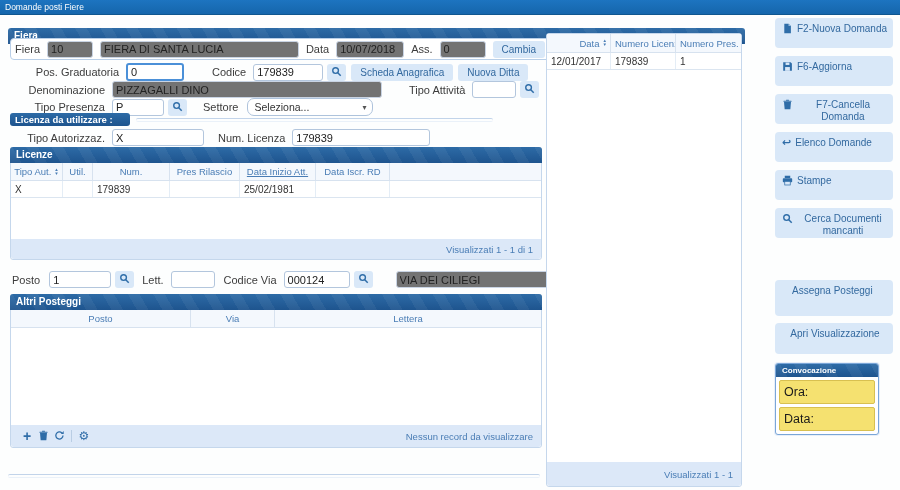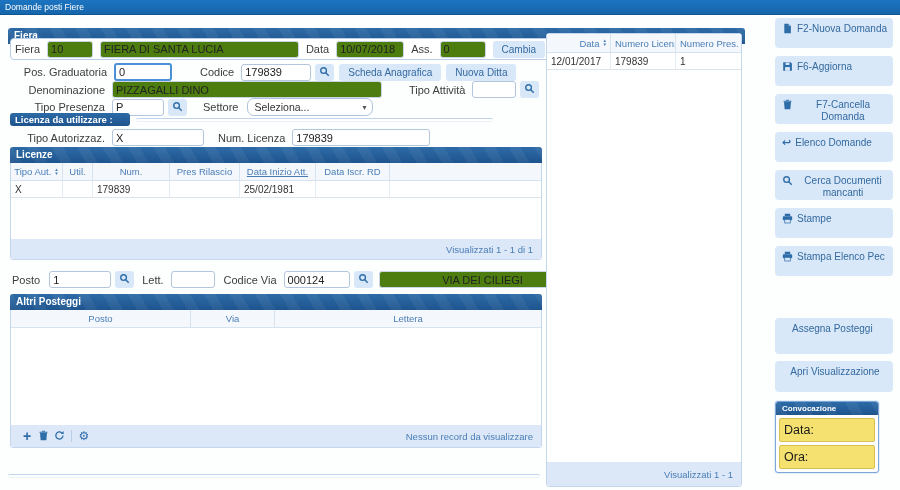--- a/index.html
+++ b/index.html
@@ -28,21 +28,21 @@
   .main{position:absolute;left:8px;top:28px;width:737px;height:456px;}
   .main-phead{position:absolute;left:0;top:0;width:737px;}
   .frow{position:absolute;display:flex;align-items:center;font-size:11px;color:#3c3c3c;}
   .lbl{white-space:nowrap;color:#3c3c3c;}
   .rlab{display:inline-block;width:95px;text-align:right;margin-right:7px;flex:none;}
   .inp{
     height:15px;font-size:11px;color:#222;border:1px solid #b3c6dd;border-radius:3px;
     padding:0 3px;box-sizing:content-box;background:#fff;
     font-family:"Liberation Sans","DejaVu Sans",sans-serif;
   }
-  .inp.yellow{background:#4d7c0f;border-color:#c9d4e4;}
+  .inp.yellow{background:#737373;border-color:#c9d4e4;}
   .inp.focus{border:2px solid #4b90d8;height:14px;}
   .w36{width:36px}.w38{width:38px}.w44{width:44px}.w48{width:48px}.w54{width:54px}
   .w58{width:58px}.w60{width:60px}.w62{width:62px}.w84{width:84px}.w130{width:130px}
   .w200{width:200px}.w218{width:214px}.w268{width:262px}
   .btn{
     background:#d9e8f8;color:#33699f;font-size:10px;border:none;border-radius:3px;
     height:17px;padding:0 9px;cursor:pointer;white-space:nowrap;
     font-family:"Liberation Sans","DejaVu Sans",sans-serif;
   }
   .sbtn{
@@ -135,21 +135,21 @@
     <span class="lbl">Fiera</span>
     <input class="inp yellow w38" value="10" style="">
     <input class="inp yellow w218" value="FIERA DI SANTA LUCIA" style="">
     <span class="lbl">Data</span>
     <input class="inp yellow w60" value="10/07/2018" style="">
     <span class="lbl">Ass.</span>
     <input class="inp yellow w38" value="0" style="">
     <button class="btn">Cambia</button>
   </div>
 
-  <div class="frow" style="left:4px;top:35px;">
+  <div class="frow" style="left:16px;top:35px;">
     <span class="rlab">Pos. Graduatoria</span>
     <input class="inp focus w48" value="0" style="">
     <span class="lbl" style="margin-left:28px">Codice</span>
     <input class="inp w62" style="margin-left: 7px;" value="179839">
     <button class="sbtn" style="margin-left:4px">
         <span><svg viewBox="0 0 12 12">
             <circle cx="5" cy="5" r="3.1" fill="none" stroke="#2f6da8" stroke-width="1.5"></circle>
             <line x1="7.4" y1="7.4" x2="10.6" y2="10.6" stroke="#2f6da8" stroke-width="1.6"></line>
           </svg></span>
       </button>
@@ -268,21 +268,21 @@
     <span class="lbl" style="margin-left:8px">Lett.</span>
     <input class="inp w36" style="margin-left: 7px;" value="">
     <span class="lbl" style="margin-left:9px">Codice Via</span>
     <input class="inp w58" style="margin-left: 7px;" value="000124">
     <button class="sbtn" style="margin-left:4px">
         <span><svg viewBox="0 0 12 12">
             <circle cx="5" cy="5" r="3.1" fill="none" stroke="#2f6da8" stroke-width="1.5"></circle>
             <line x1="7.4" y1="7.4" x2="10.6" y2="10.6" stroke="#2f6da8" stroke-width="1.6"></line>
           </svg></span>
       </button>
-    <input class="inp yellow w200" style="margin-left: 6px; text-align: center;" value="VIA DEI CILIEGI">
+    <input class="inp yellow w200" style="margin-left: 23px;" value="VIA DEI CILIEGI">
   </div>
 
   <div class="gridpanel ap" style="left:2px;top:266px;width:532px;height:154px;">
     <div class="phead">Altri Posteggi</div>
     <div class="colhead" id="ap-colhead">
         <span class="hcell c0" style="width: 180px;">
           <span>Posto</span>
         </span>
         <span class="hcell c1" style="width: 84px;">
           <span>Via</span>
@@ -389,55 +389,45 @@
       </div>
       <div class="side-btn">
         <span class="icn">
           <span class="uni">↩</span>
         </span>
         <span>Elenco Domande</span>
       </div>
       <div class="side-btn">
         <span class="icn">
           <svg viewBox="0 0 12 12">
-            <circle cx="5" cy="5" r="3.1" fill="none" stroke="#2f6da8" stroke-width="1.5"></circle>
-            <line x1="7.4" y1="7.4" x2="10.6" y2="10.6" stroke="#2f6da8" stroke-width="1.6"></line>
-          </svg>
-        </span>
-        <span>Cerca Documenti mancanti</span>
-      </div>
-      <div class="side-btn">
-        <span class="icn">
-          <svg viewBox="0 0 12 12">
             <rect x="3" y="0.8" width="6" height="2.6" fill="#2f6da8"></rect>
             <rect x="0.9" y="3.6" width="10.2" height="4.4" rx="0.8" fill="#2f6da8"></rect>
             <rect x="3" y="6.9" width="6" height="4" fill="#d9e8f8" stroke="#2f6da8" stroke-width="0.8"></rect>
           </svg>
         </span>
         <span>Stampe</span>
       </div>
       <div class="side-btn">
         <span class="icn">
           <svg viewBox="0 0 12 12">
-            <rect x="3" y="0.8" width="6" height="2.6" fill="#2f6da8"></rect>
-            <rect x="0.9" y="3.6" width="10.2" height="4.4" rx="0.8" fill="#2f6da8"></rect>
-            <rect x="3" y="6.9" width="6" height="4" fill="#d9e8f8" stroke="#2f6da8" stroke-width="0.8"></rect>
+            <circle cx="5" cy="5" r="3.1" fill="none" stroke="#2f6da8" stroke-width="1.5"></circle>
+            <line x1="7.4" y1="7.4" x2="10.6" y2="10.6" stroke="#2f6da8" stroke-width="1.6"></line>
           </svg>
         </span>
-        <span>Stampa Elenco Pec</span>
+        <span>Cerca Documenti mancanti</span>
       </div>
     </div>
   <div class="side-btn assegna">
     <span>Assegna Posteggi</span>
   </div>
   <div class="side-btn apri">
     <span>Apri Visualizzazione</span>
   </div>
   <div class="convocazione">
     <div class="phead">Convocazione</div>
     <div class="ybox">
+      <span>Ora:</span>
+    </div>
+    <div class="ybox">
       <span>Data:</span>
     </div>
-    <div class="ybox">
-      <span>Ora:</span>
-    </div>
   </div>
 </div>
 
 </body></html>

